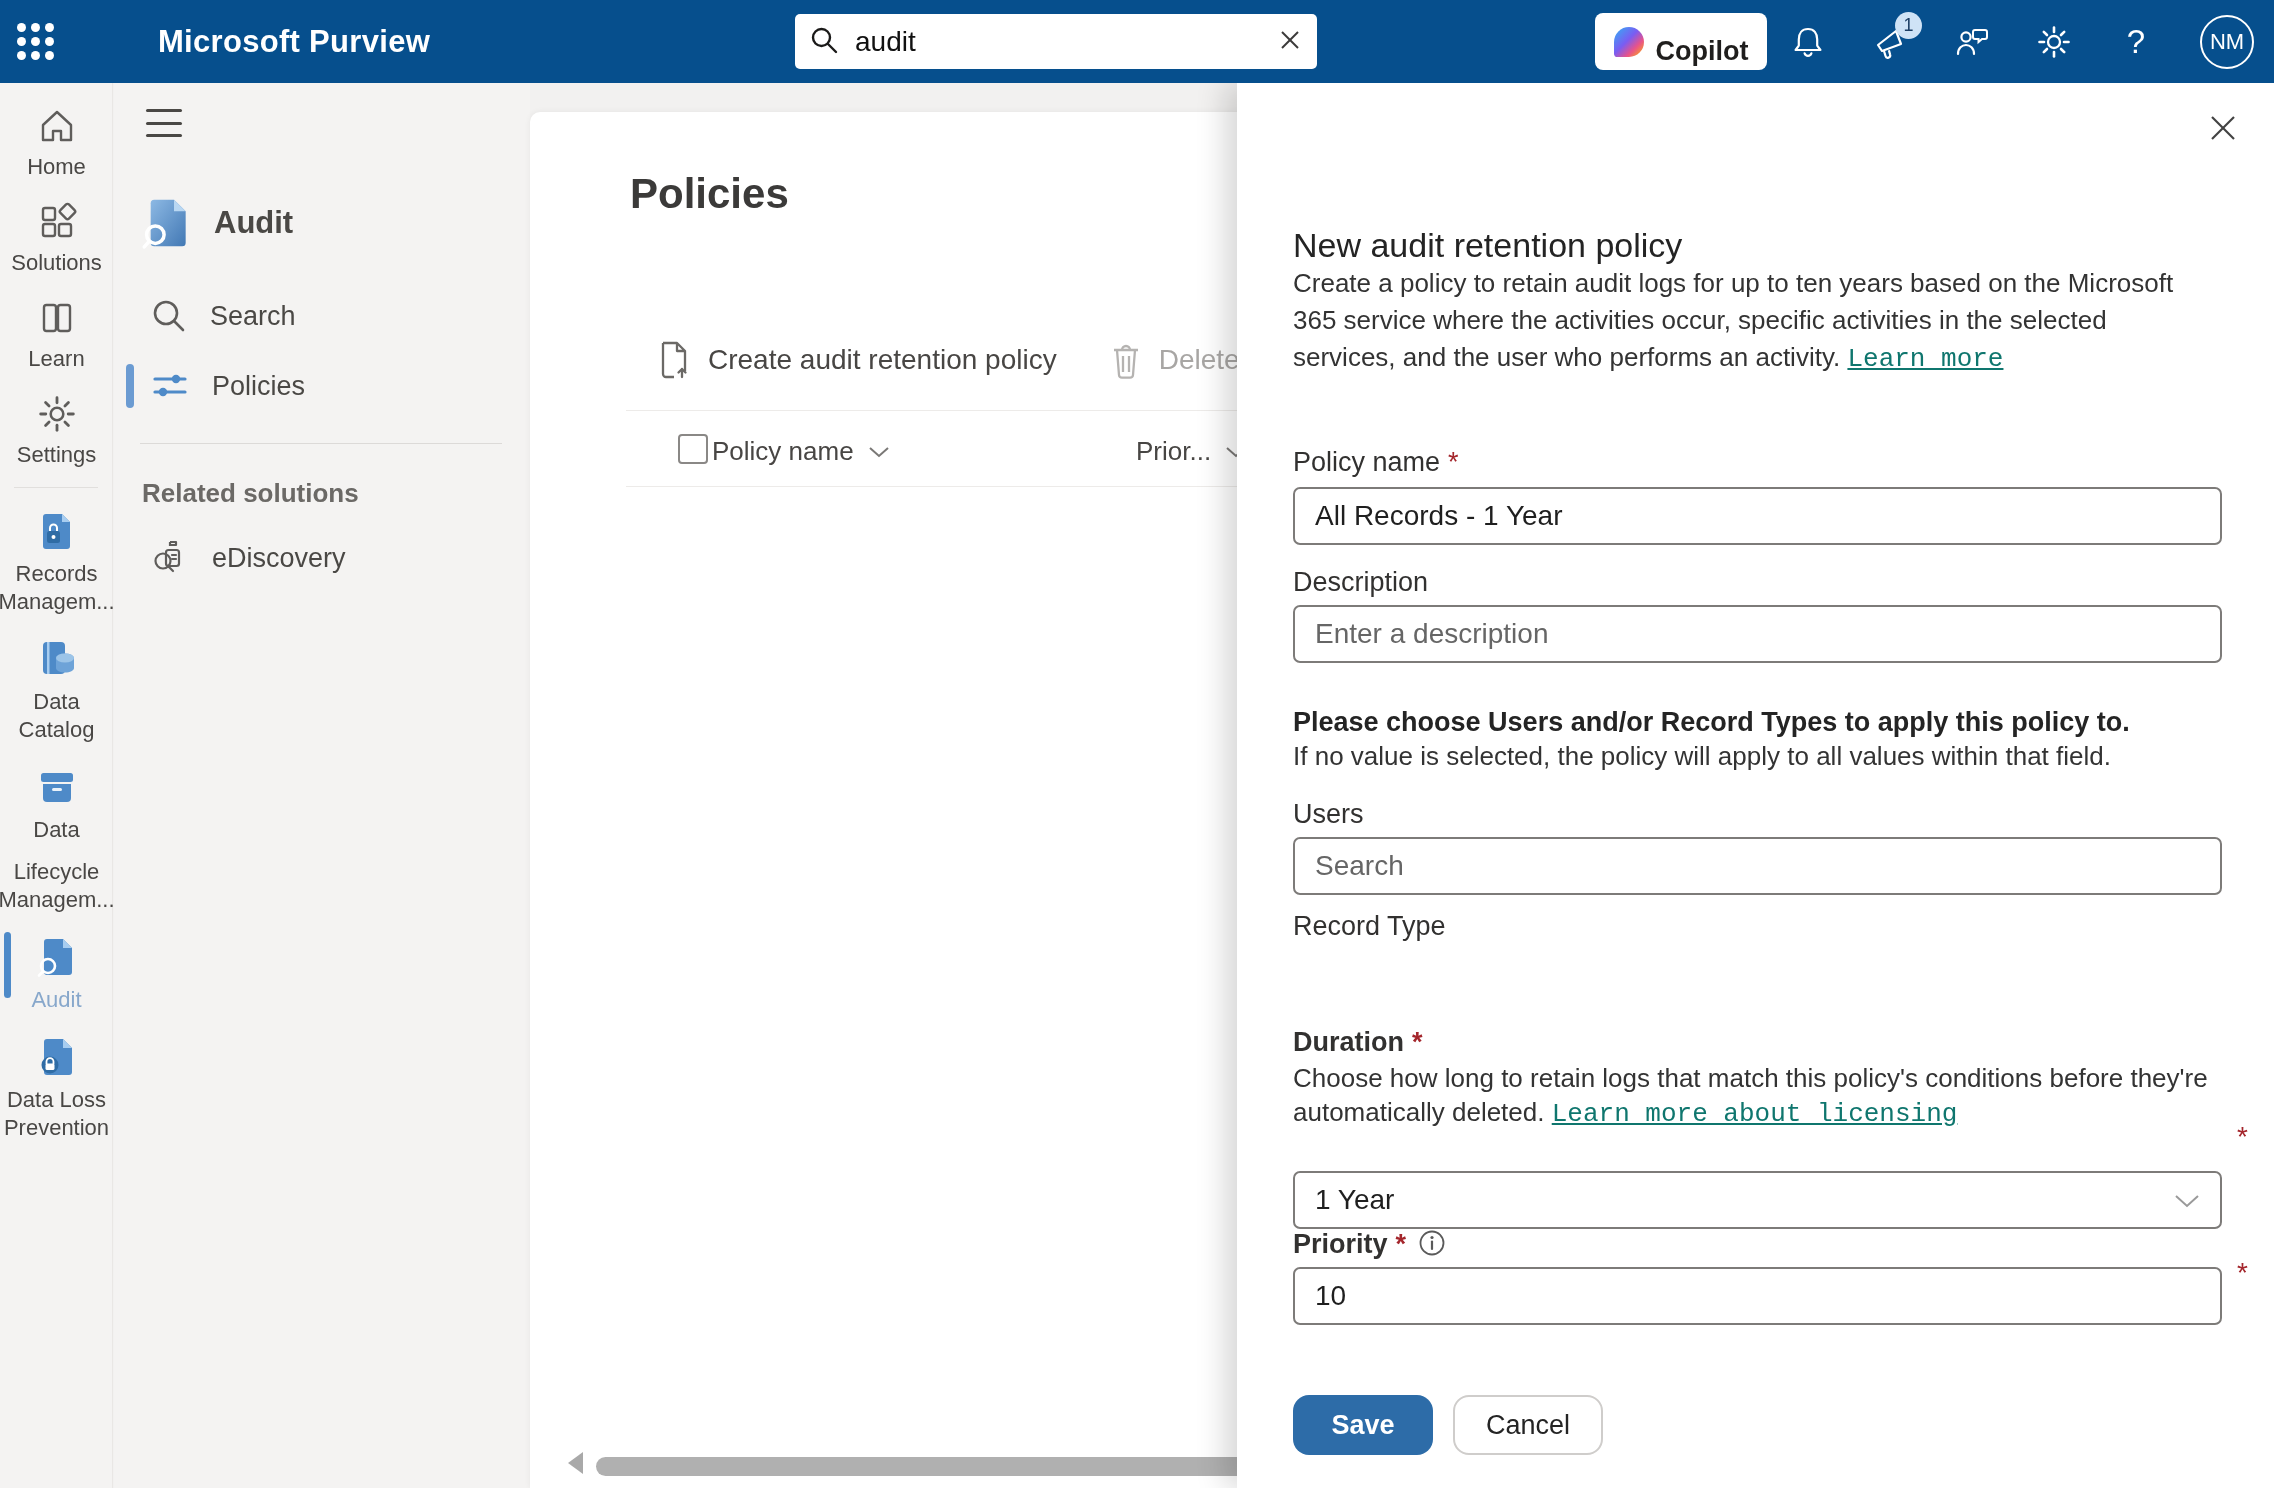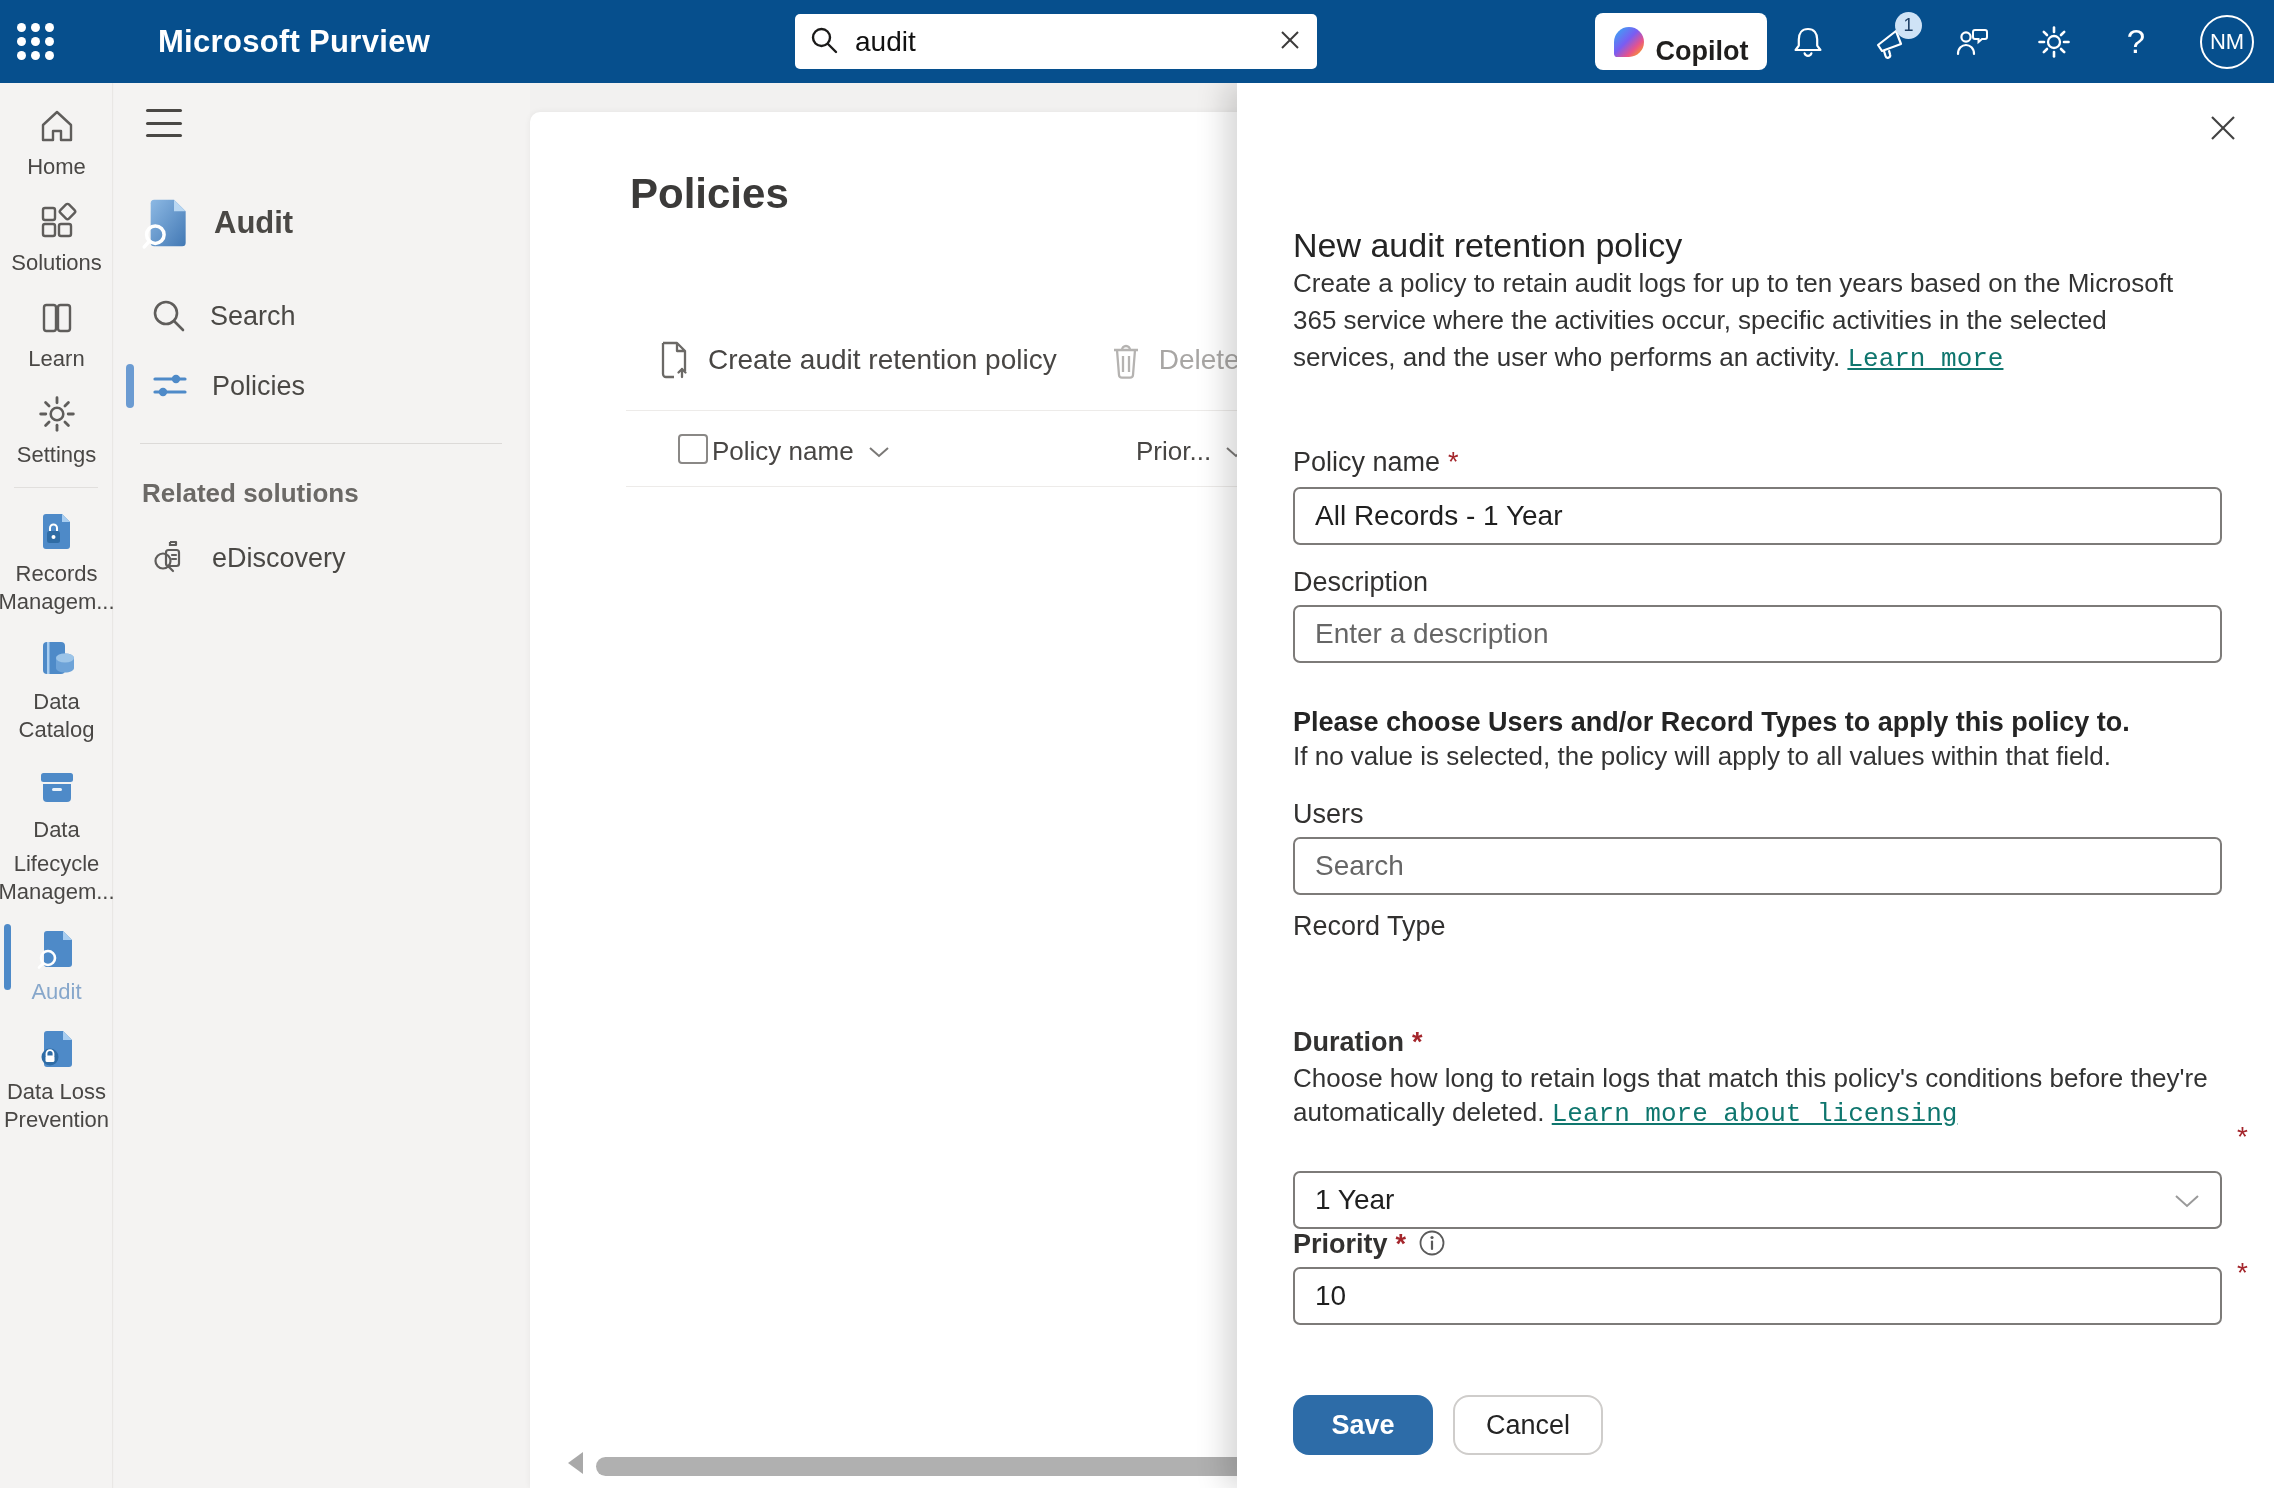--- a/index.html
+++ b/index.html
@@ -284,21 +284,21 @@
     <span class="lbl">Data</span>
     <span class="lbl" style="margin-top:0">Catalog</span>
   </div>
   <div class="rail-item">
     <svg width="46" height="46" viewBox="0 0 46 46">
         <rect x="7" y="9" width="32" height="9" rx="2.5" fill="#4e8ac8"></rect>
         <path d="M9 20 h28 v14 a4 4 0 0 1-4 4 H13 a4 4 0 0 1-4-4 z" fill="#4e8ac8"></path>
         <rect x="18" y="24" width="10" height="3" rx="1.5" fill="#eaf2fa"></rect>
       </svg>
     <span class="lbl">Data</span>
-    <span class="lbl" style="margin-top:6px">Lifecycle</span>
+    <span class="lbl" style="margin-top:14px">Lifecycle</span>
     <span class="lbl" style="margin-top:0">Managem...</span>
   </div>
   <div class="rail-item selected">
     <span class="sel-bar"></span>
     <svg width="46" height="46" viewBox="0 0 46 46">
         <path d="M13 5 h16 l9 9 v24 a3 3 0 0 1-3 3 H13 a3 3 0 0 1-3-3 V8 a3 3 0 0 1 3-3 z" fill="#4e8ac8"></path>
         <path d="M29 5 l9 9 h-9 z" fill="#a8cdf0"></path>
         <circle cx="14" cy="32" r="7" fill="none" stroke="#fff" stroke-width="2.6"></circle>
         <line x1="9" y1="37.5" x2="5" y2="41.5" stroke="#fff" stroke-width="2.6" stroke-linecap="round"></line>
       </svg>

